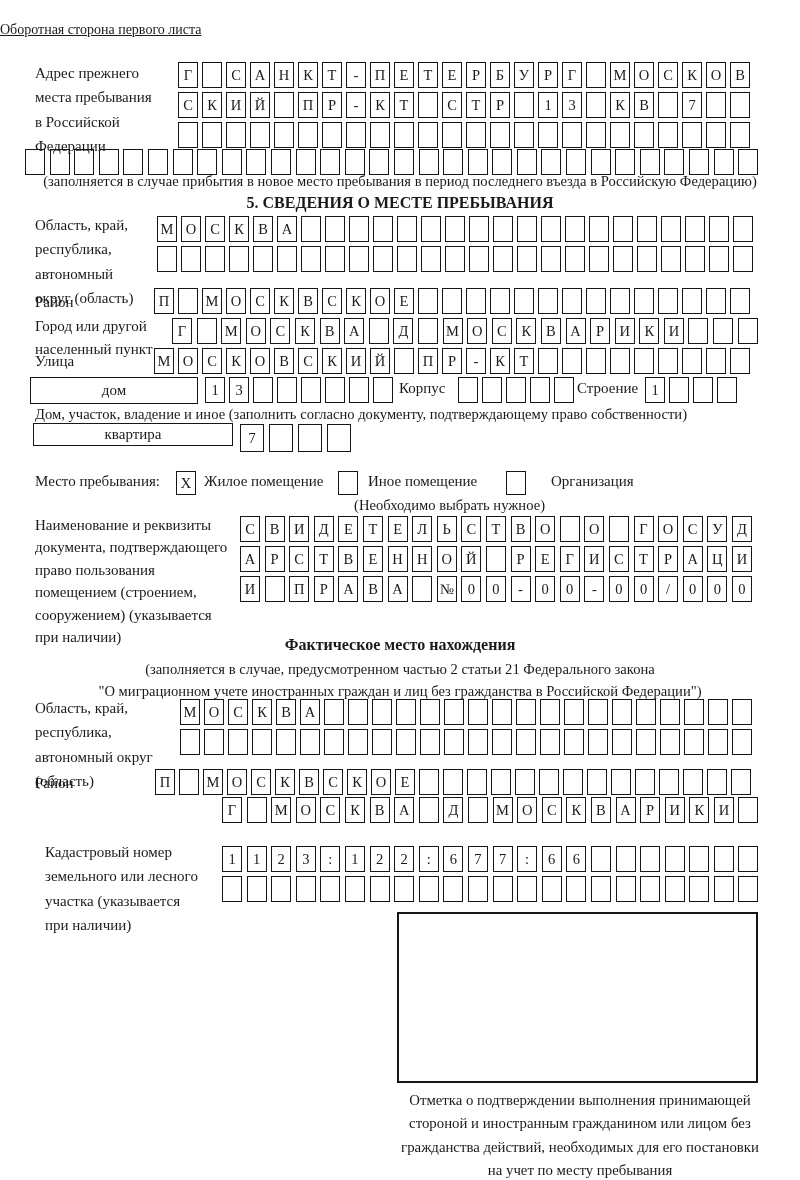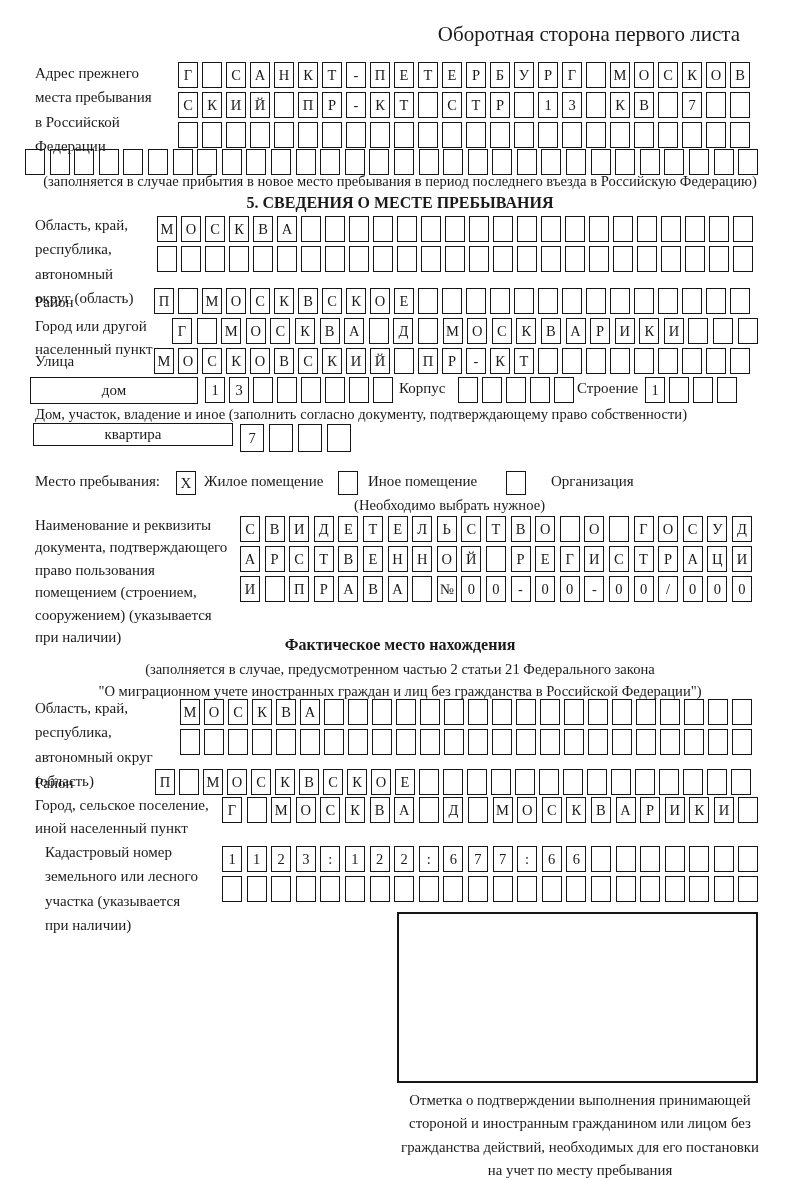--- a/index.html
+++ b/index.html
@@ -22,21 +22,21 @@
   .chk{position:absolute;width:20px;height:24px;border:1.6px solid #161616;box-sizing:border-box;
        display:flex;align-items:center;justify-content:center;font-size:15px;}
   .stamp{position:absolute;border:2px solid #161616;box-sizing:border-box;background:#fff;}
   .note{font-size:14.6px;line-height:22px;white-space:pre-line;}
 </style>
 </head>
 <body>
 
 <div id="page">
 
-  <div class="abs" style="left:0;top:22px;width:740px;text-align:right;font-size:21px;">Оборотная сторона первого листа</div>
+  <div class="abs" style="left:0;top:22px;width:740px;text-align:left;font-size:14px;text-decoration:underline;">Оборотная сторона первого листа</div>
 
   <div class="abs lbl" style="left:35px;top:61px;">Адрес прежнего
 места пребывания
 в Российской
 Федерации</div>
   <div class="cellrow" style="left:178px;top:62px;">
       <span class="cell">Г</span>
       <span class="cell"></span>
       <span class="cell">С</span>
       <span class="cell">А</span>
@@ -499,22 +499,20 @@
       <span class="cell"></span>
       <span class="cell"></span>
       <span class="cell"></span>
       <span class="cell"></span>
       <span class="cell"></span>
       <span class="cell"></span>
       <span class="cell"></span>
       <span class="cell"></span>
     </div>
 
-  <div class="abs lbl" style="left:35px;top:794px;line-height:23px;">Город, сельское поселение,
-иной населенный пункт</div>
   <div class="cellrow p246" style="left:222px;top:797px;">
       <span class="cell">Г</span>
       <span class="cell"></span>
       <span class="cell">М</span>
       <span class="cell">О</span>
       <span class="cell">С</span>
       <span class="cell">К</span>
       <span class="cell">В</span>
       <span class="cell">А</span>
       <span class="cell"></span>

